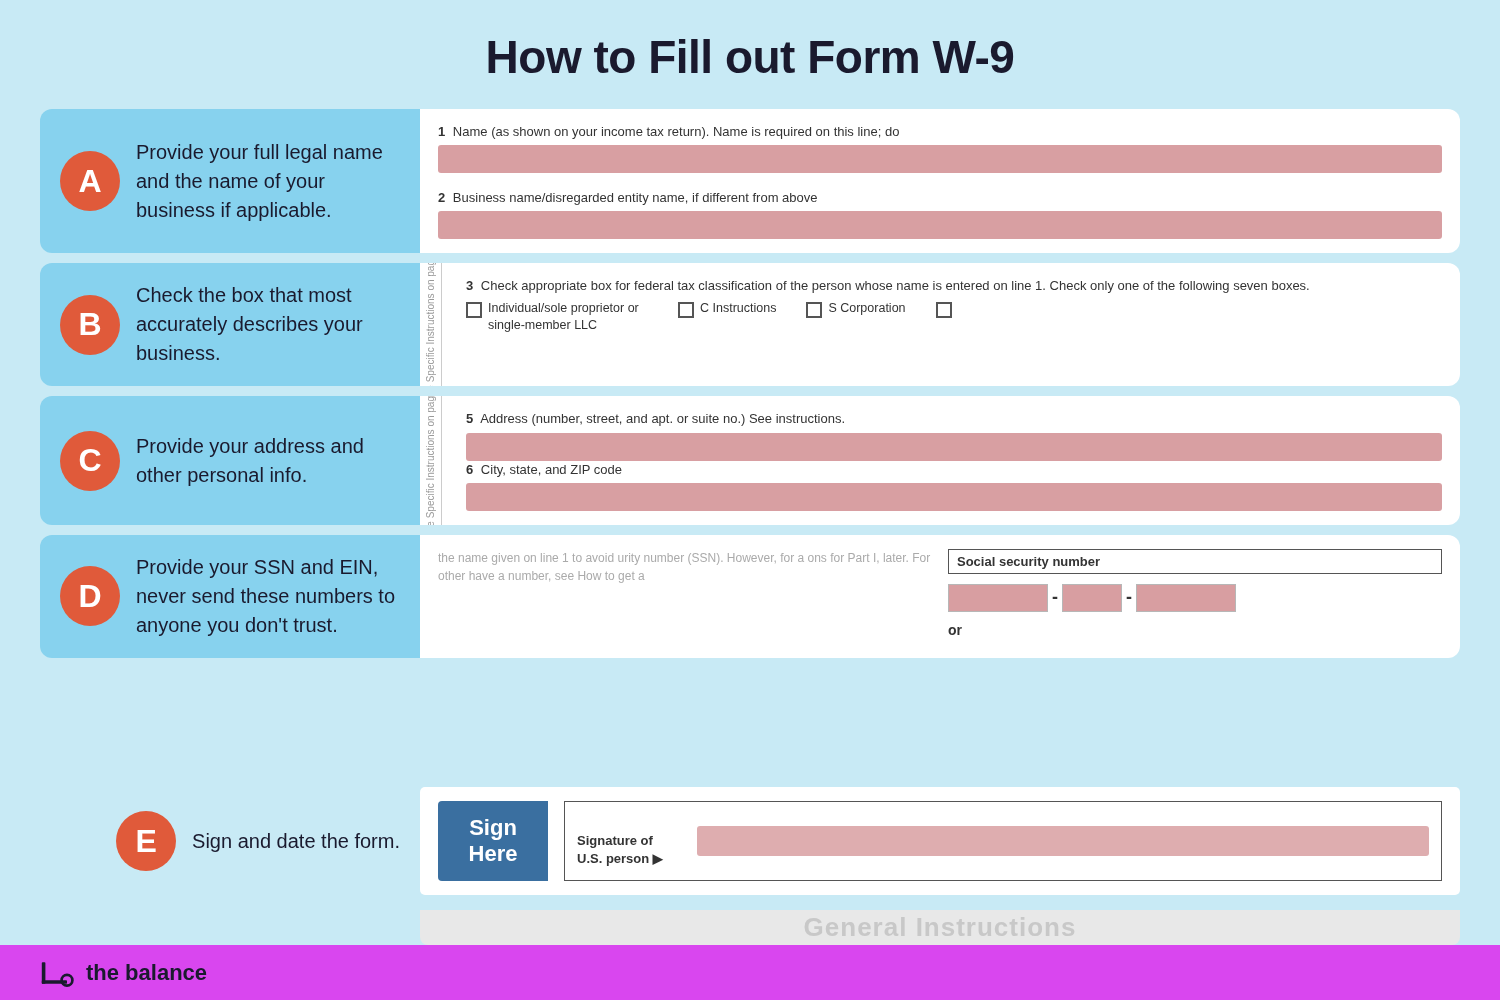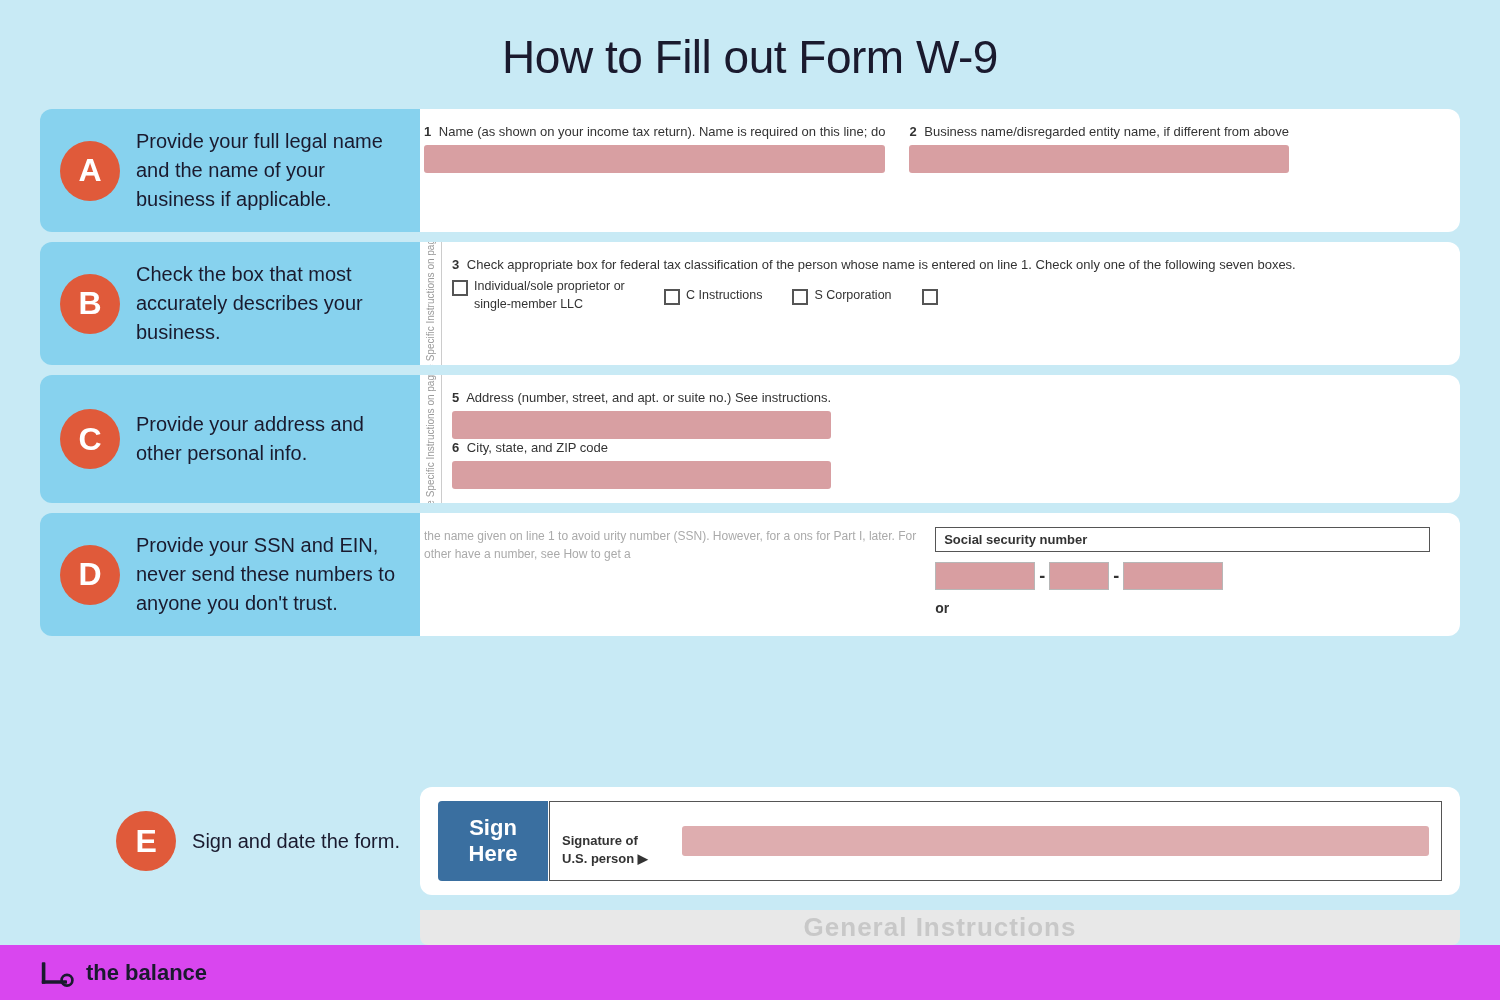--- a/index.html
+++ b/index.html
@@ -10,21 +10,21 @@
       background-color: #c8eaf5;
       font-family: Arial, sans-serif;
       overflow: hidden;
       position: relative;
     }
 
     .page-title {
       text-align: center;
       padding: 30px 0 25px 0;
       font-size: 46px;
-      font-weight: 400;
+      font-weight: 700;
       color: #1a1a2e;
       letter-spacing: -0.5px;
     }
 
     .main-container {
       display: flex;
       flex-direction: column;
       gap: 0;
       padding: 0 40px;
     }
@@ -67,24 +67,24 @@
       font-size: 20px;
       color: #1a1a2e;
       line-height: 1.45;
       font-weight: 400;
     }
 
     .form-section {
       flex: 1;
       background-color: white;
       border-radius: 0 12px 12px 0;
-      padding: 14px 4px;
-      display: flex;
-      flex-direction: row;
-      gap: 24px;
+      padding: 14px 18px;
+      display: flex;
+      flex-direction: column;
+      gap: 16px;
       overflow: hidden;
       position: relative;
     }
 
     
     .rotated-label {
       position: absolute;
       left: 0;
       top: 0;
       width: 22px;
@@ -125,21 +125,21 @@
       background-color: #c8767a;
       border-radius: 3px;
       width: 100%;
       opacity: 0.7;
     }
 
     
     .checkbox-row {
       display: flex;
       flex-direction: row;
-      align-items: center;
+      align-items: flex-start;
       gap: 30px;
       margin-top: 0;
       flex-wrap: nowrap;
     }
 
     .checkbox-item {
       display: flex;
       flex-direction: row;
       align-items: flex-start;
       gap: 6px;
@@ -242,25 +242,25 @@
     .section-e-badge-area {
       display: flex;
       flex-direction: row;
       align-items: center;
       gap: 16px;
     }
 
     .section-e-form {
       flex: 1;
       background-color: white;
-      border-radius: 12px;
+      border-radius: 5px;
       padding: 14px 18px;
       display: flex;
       flex-direction: row;
-      gap: 1px;
+      gap: 16px;
       align-items: stretch;
     }
 
     .sign-here-box {
       background-color: #3a6fa0;
       color: white;
       font-weight: 900;
       font-size: 22px;
       padding: 14px 20px;
       display: flex;

